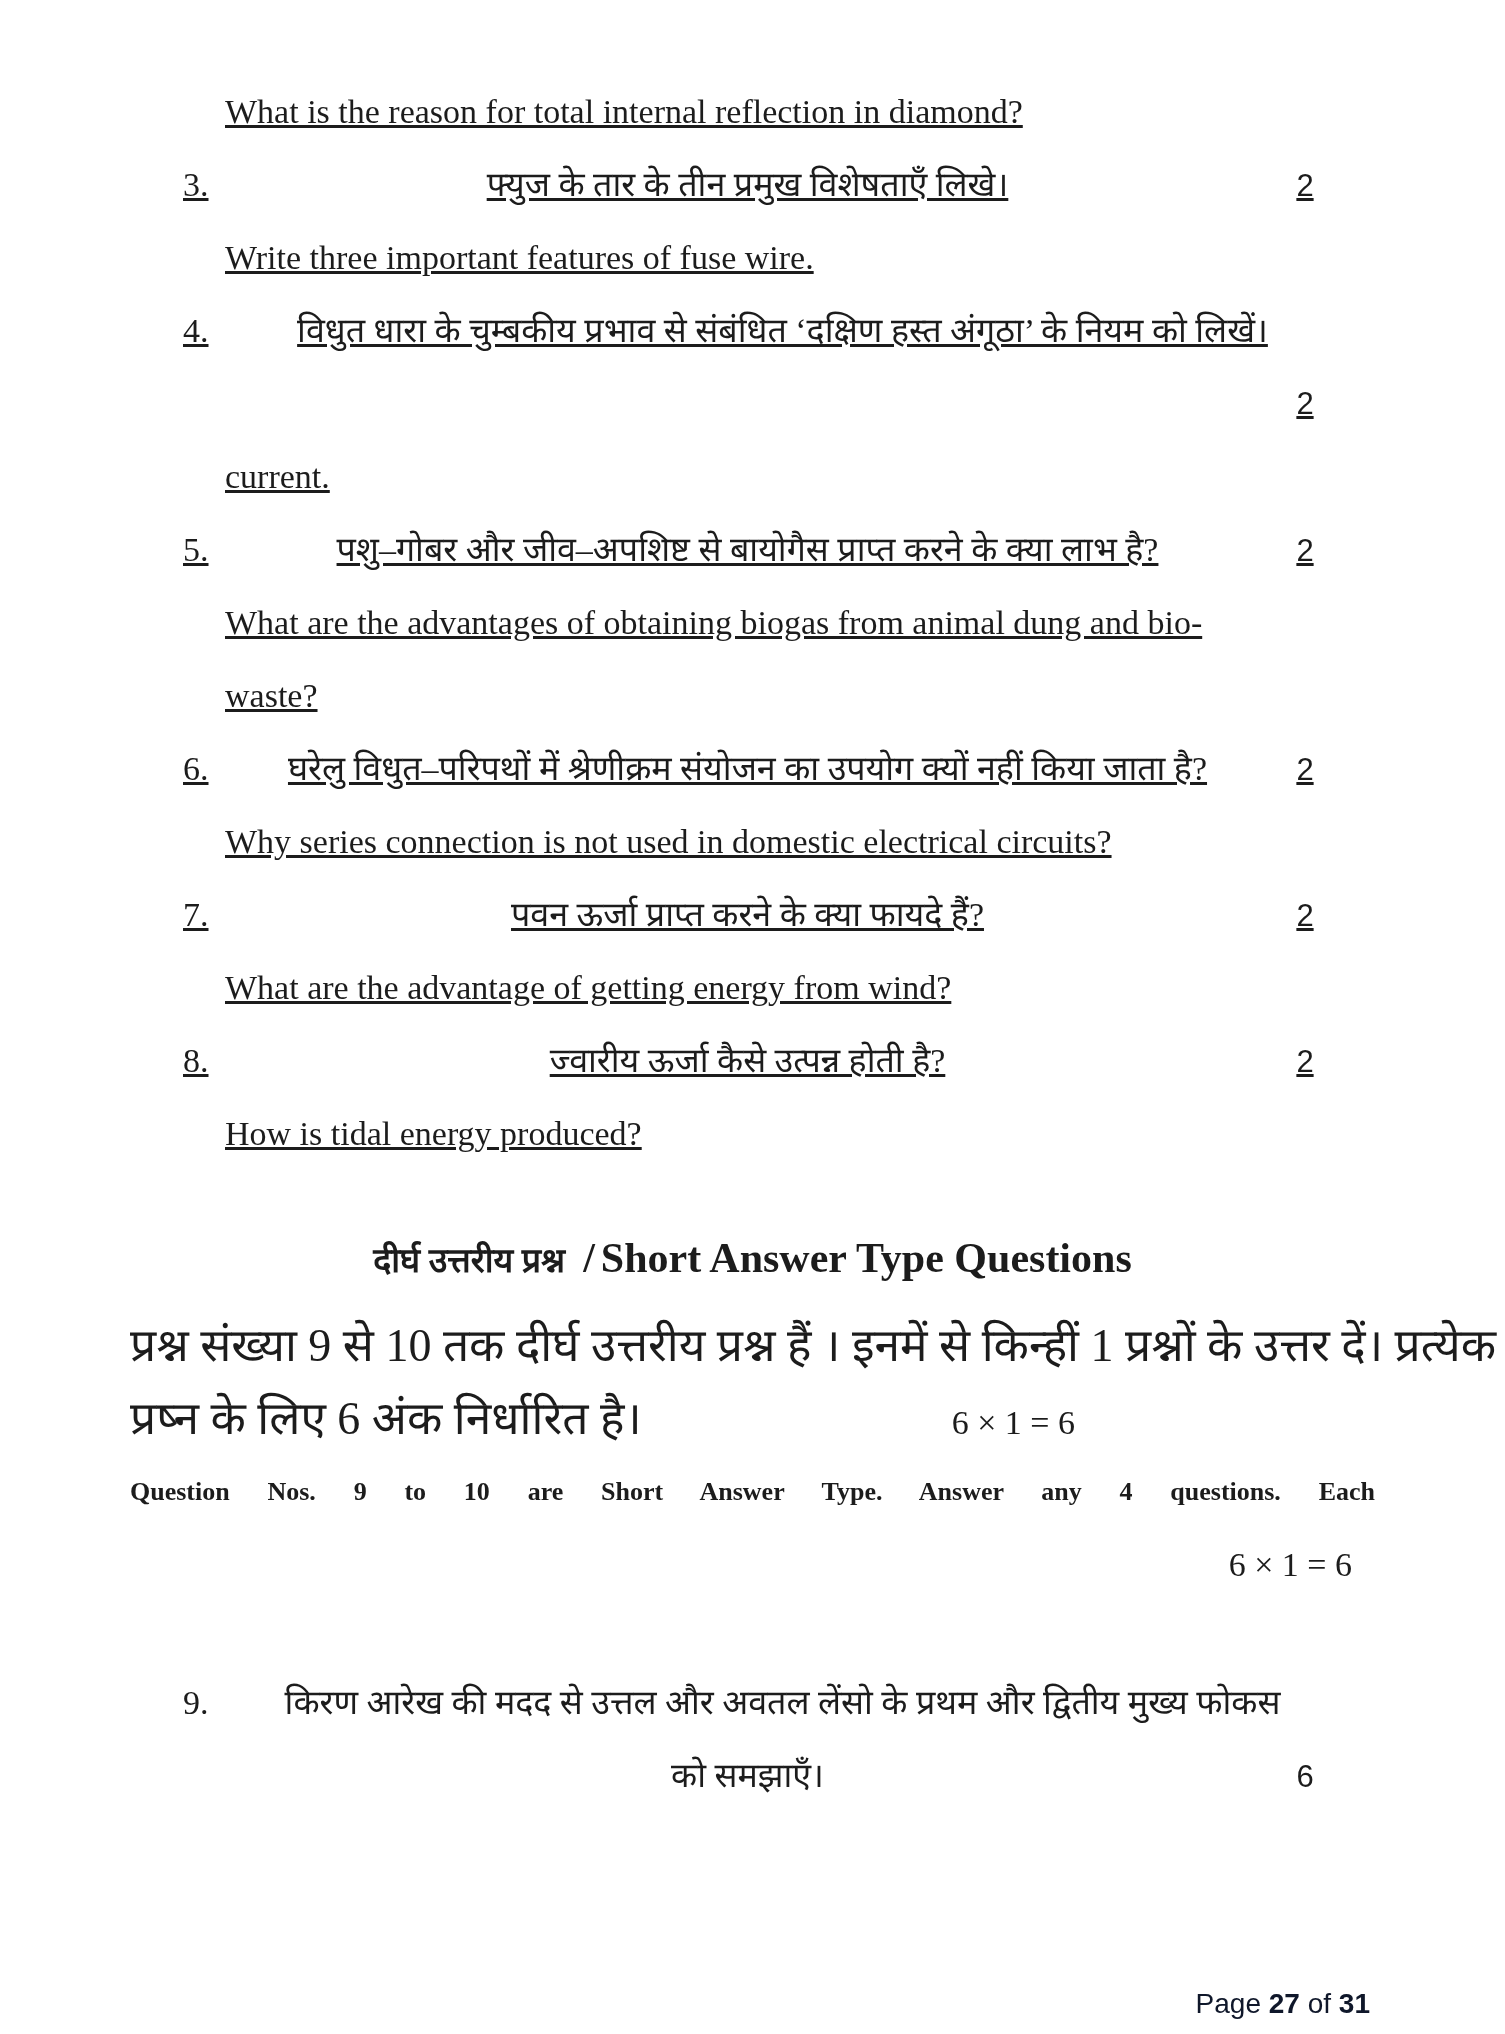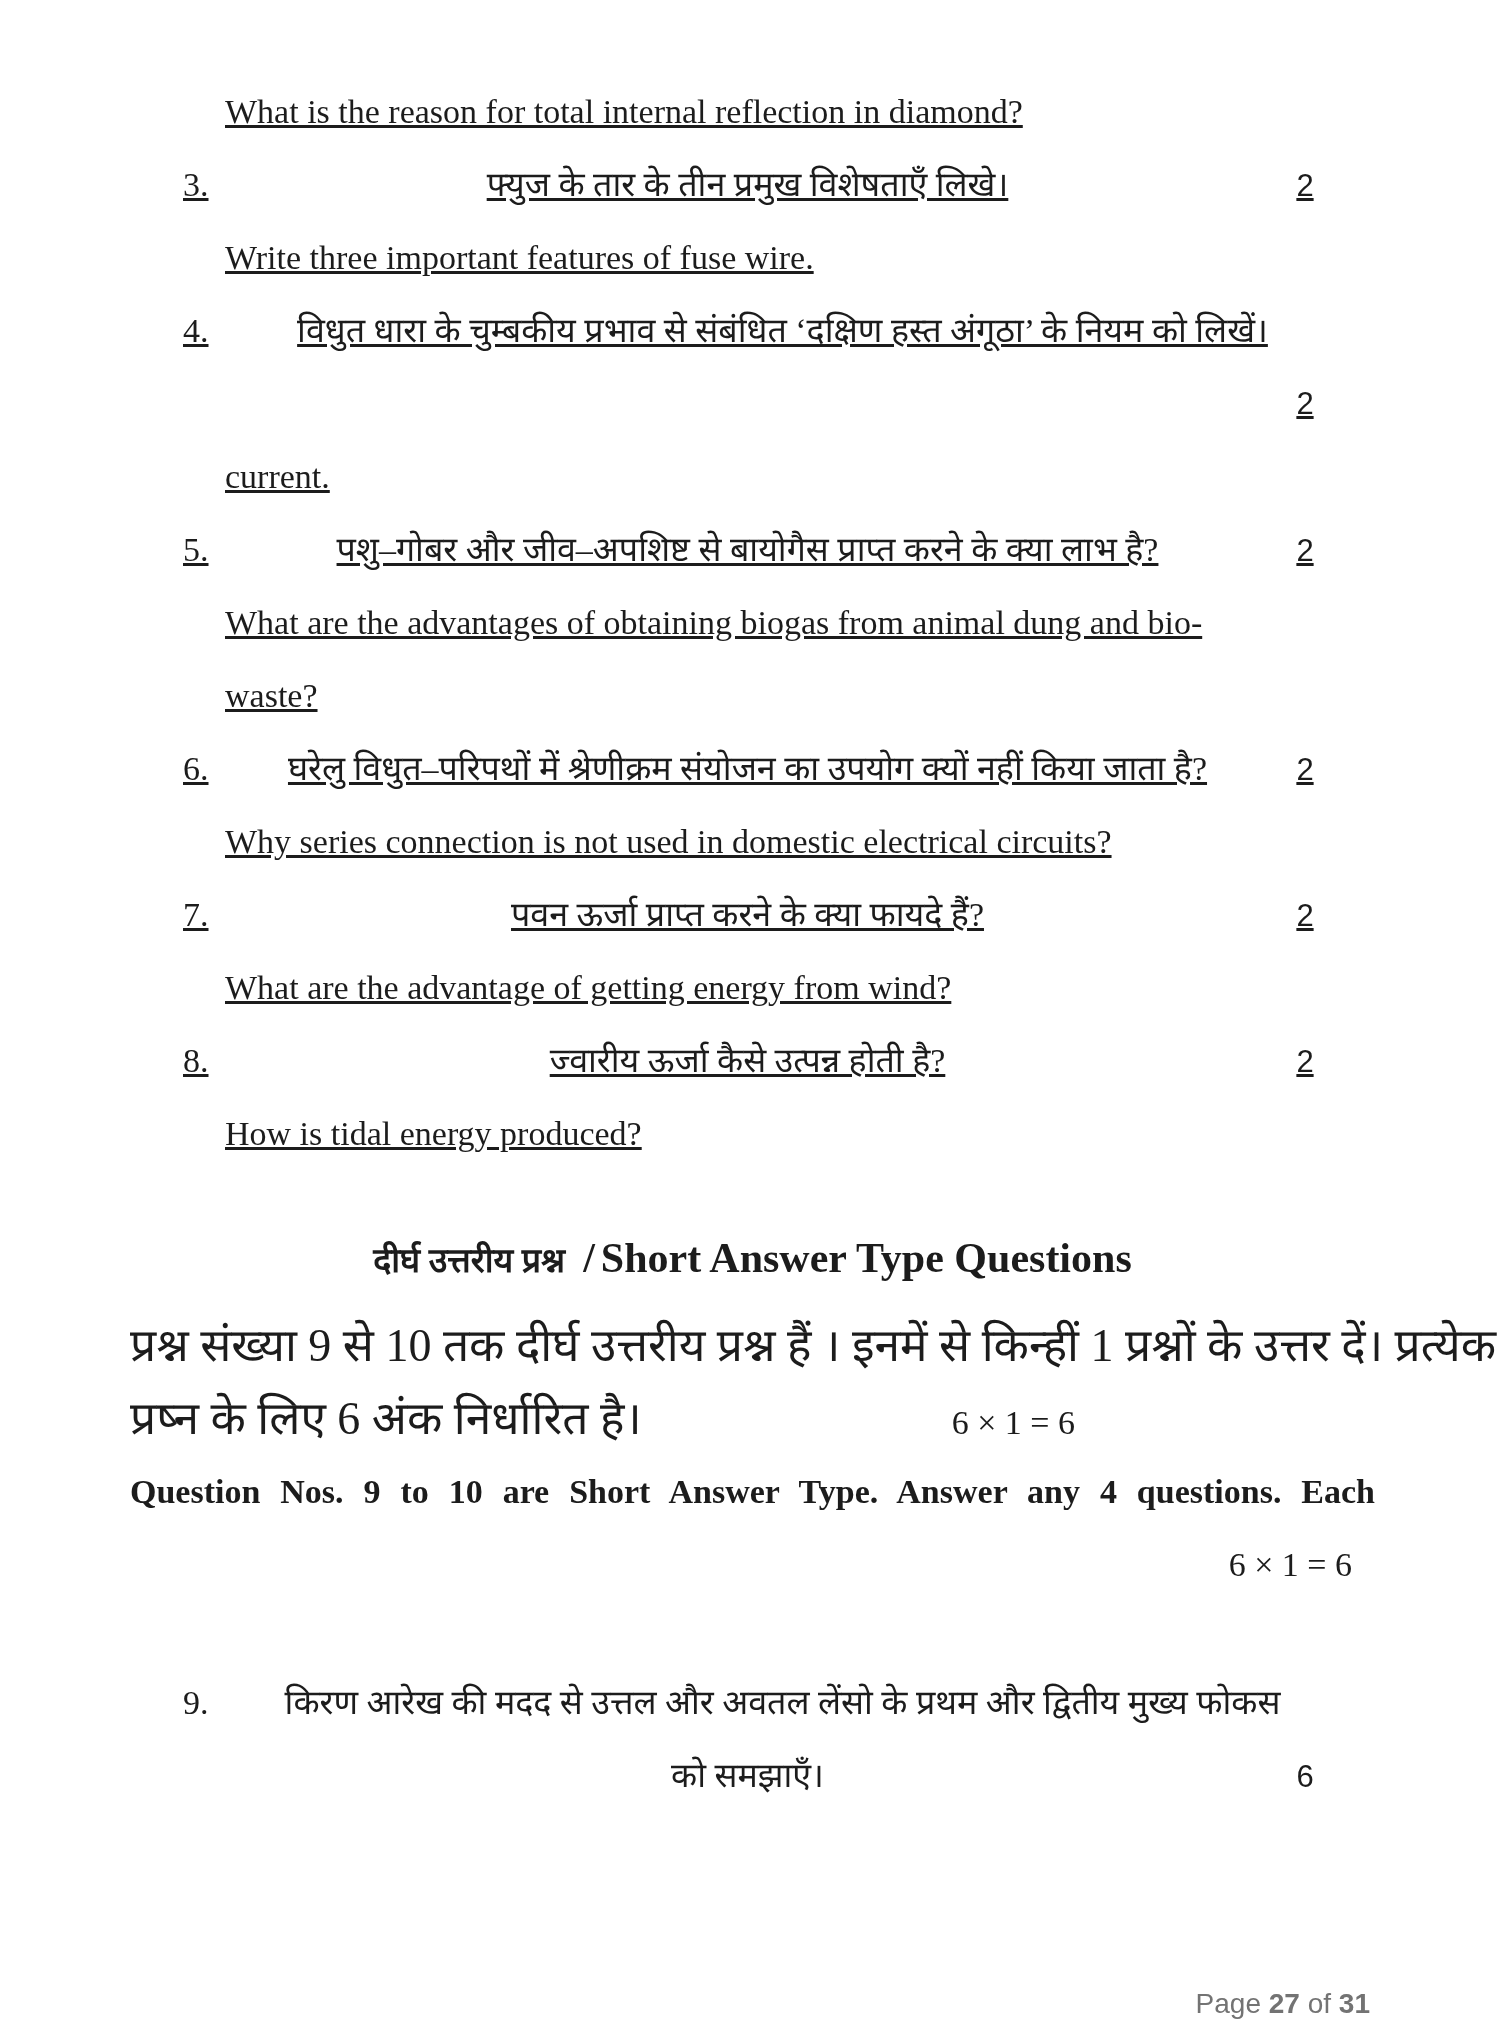--- a/index.html
+++ b/index.html
@@ -27,30 +27,30 @@
   }
   .section-heading {
     margin-top:60px; height:57px; line-height:57px;
     text-align:center; font-weight:bold; font-size:42px;
     white-space:nowrap;
   }
   .section-heading .sep { margin:0 6px 0 18px; }
   .instr { margin:22px 130px 0 130px; }
   .instr .row { height:73px; line-height:73px; }
   .ihindi { font-size:46px; }
-  .ibold { font-size:34px; font-weight:bold; }
+  .ibold { font-size:26px; font-weight:bold; }
   .justify { display:block; text-align:justify; text-align-last:justify; }
   .formula { font-size:34px; white-space:nowrap; }
   .formula-mid { margin-left:auto; margin-right:300px; }
   .formula-right { margin-left:auto; margin-right:23px; }
   .qblock.long { margin-top:65px; }
   .footer {
     position:absolute; right:135px; bottom:14px;
     font-family:"Liberation Sans", sans-serif;
-    font-size:28px; color:#737373; white-space:nowrap;
+    font-size:28px; color:#0f172a; white-space:nowrap;
   }
   .footer b { font-weight:bold; }
 </style>
 </head>
 <body>
 
 <div class="page">
 
   <div class="qblock first">
 

